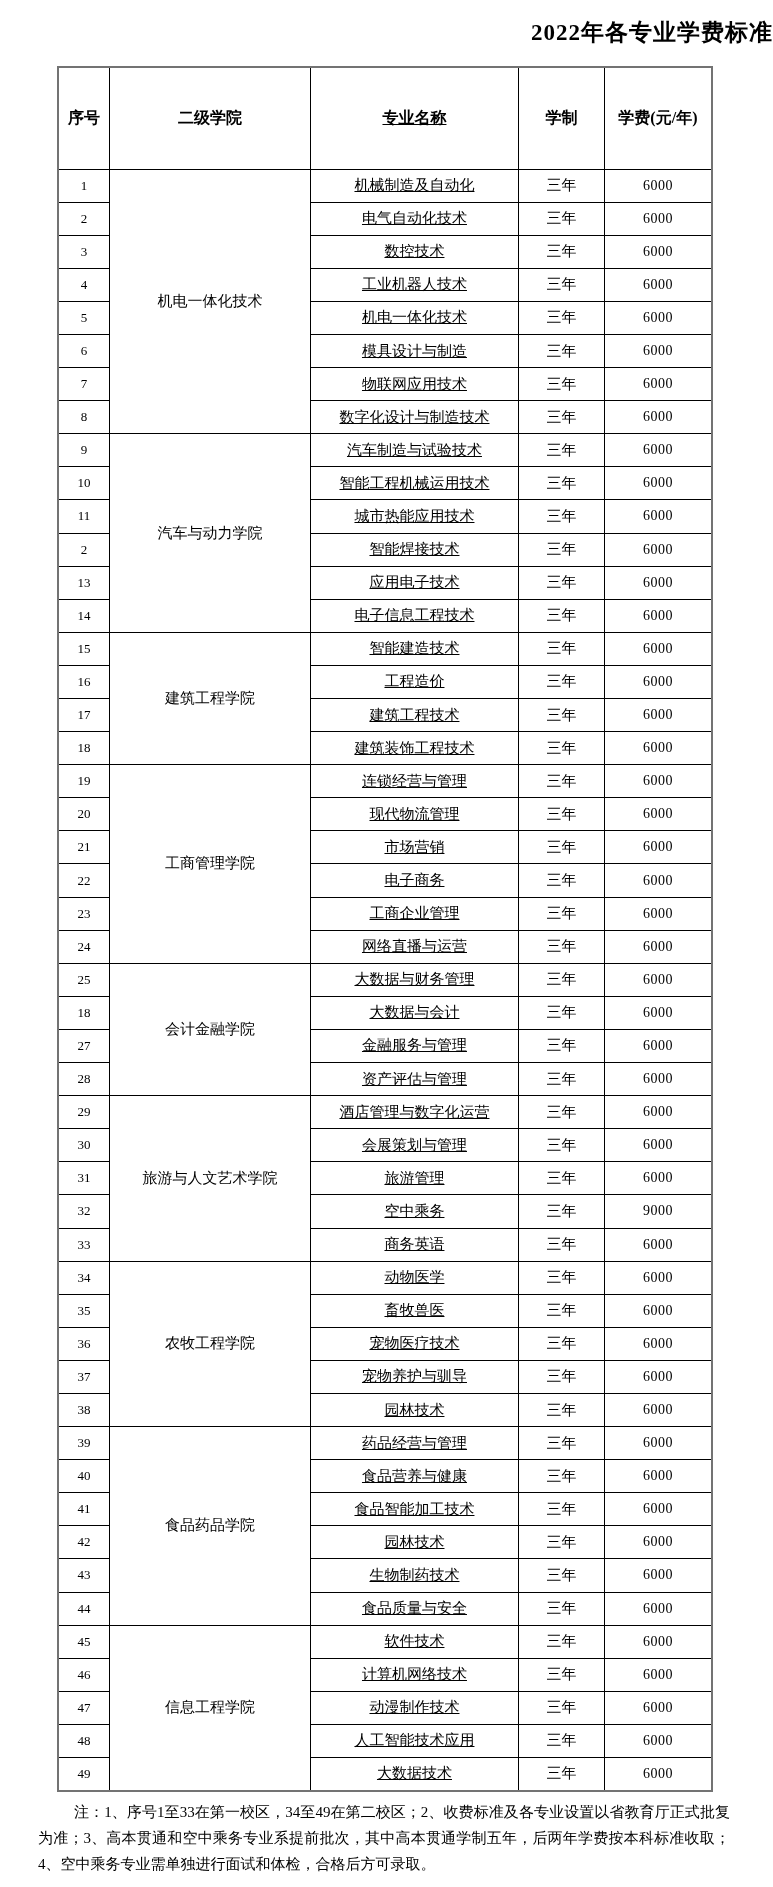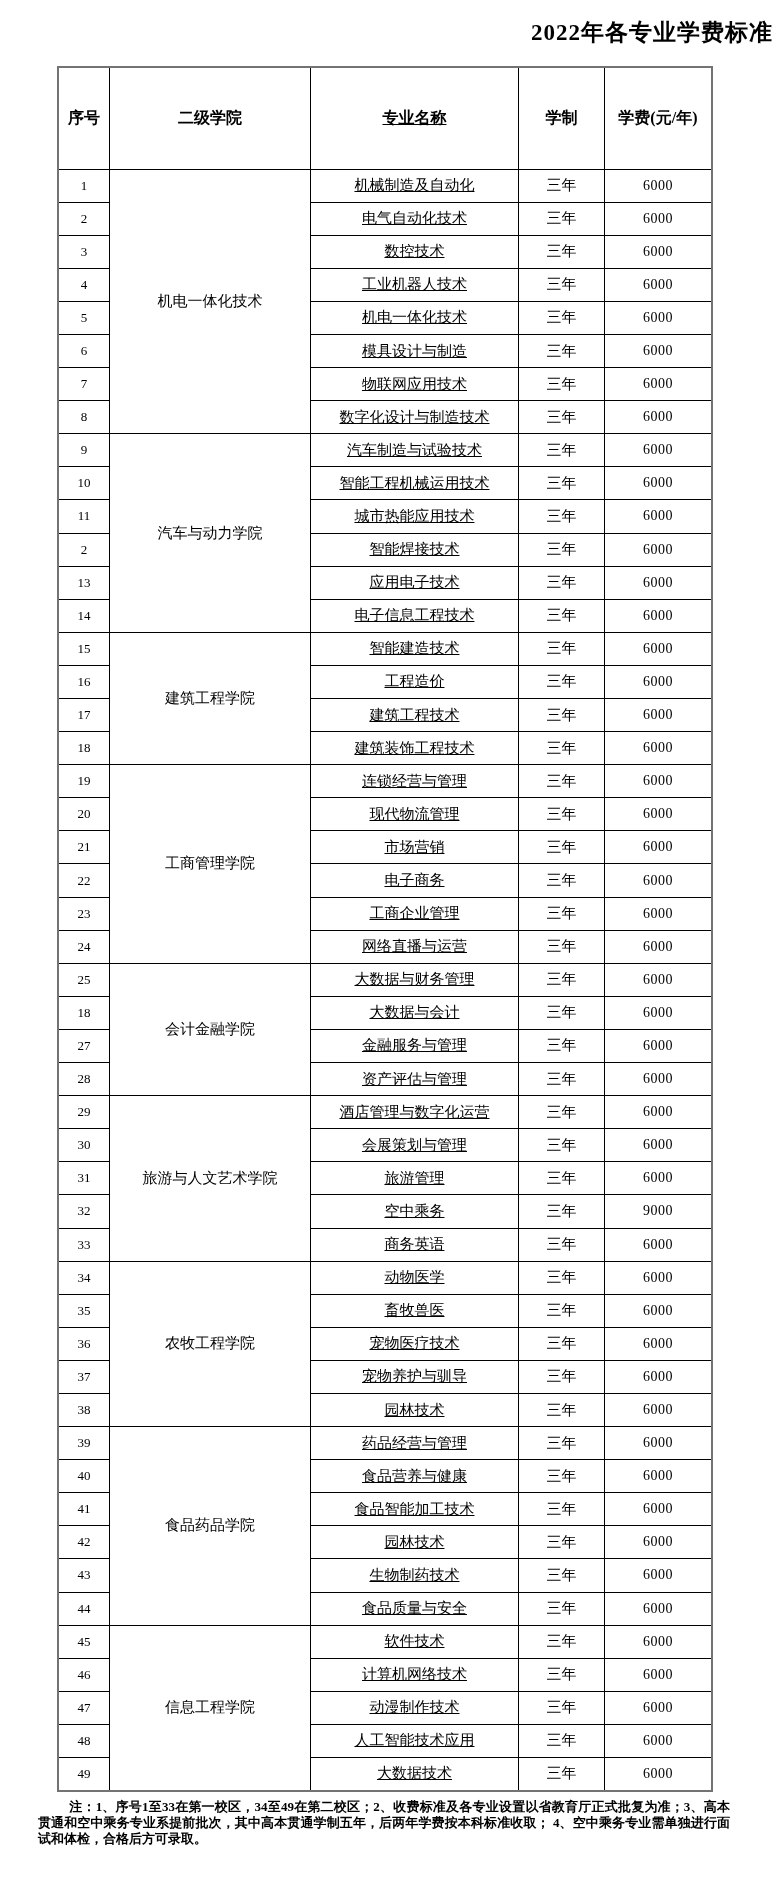--- a/index.html
+++ b/index.html
@@ -49,25 +49,24 @@
   .col-major { width: 201px; text-decoration: underline; }
   .col-duration { width: 83px; margin-left: 22px; }
   .col-fee { width: 104px; }
   td.col-no { font-size: 13px; }
   td.col-fee { font-size: 14px; letter-spacing: 0.5px; }
   .note {
     position: absolute;
     left: 38px;
     top: 1799px;
     width: 692px;
-    font-size: 13px;
-    line-height: 16px;
+    font-size: 15px;
+    line-height: 26px;
     text-indent: 2.4em;
     text-align: justify;
-    font-weight: bold;
   }
 </style>
 </head>
 <body>
 
 <div class="page">
   <h1 class="title">2022年各专业学费标准</h1>
   <table class="fee-table">
     <thead>
       <tr>

